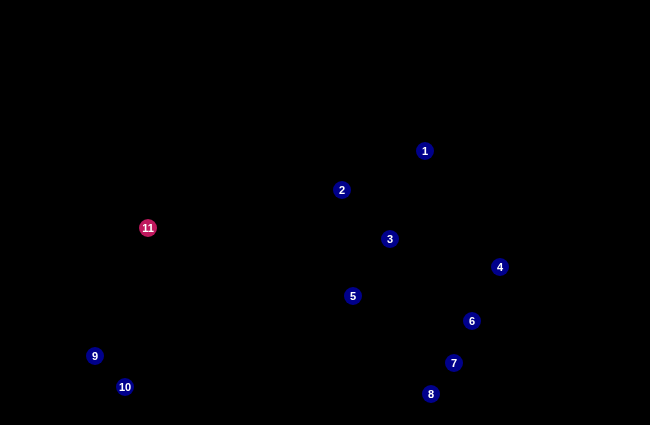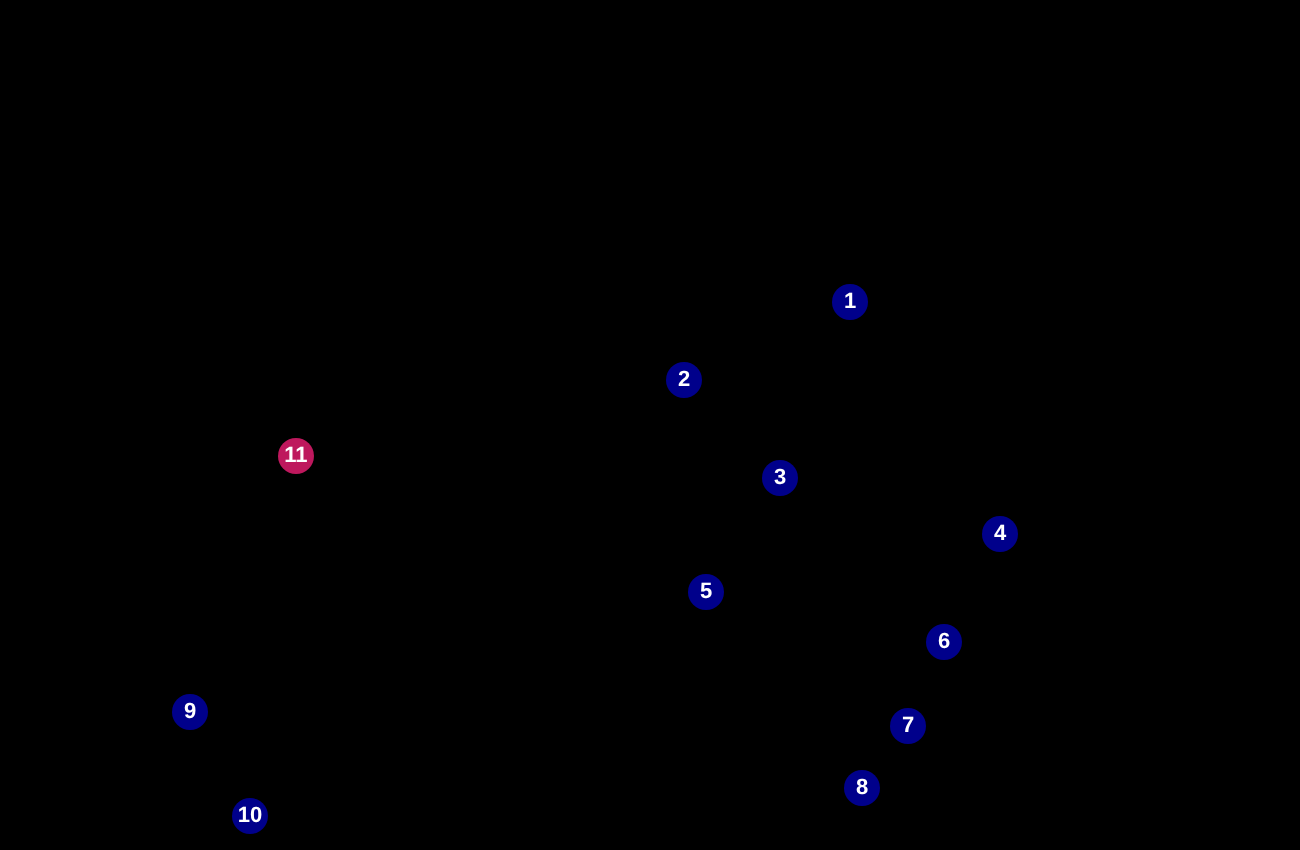--- a/index.html
+++ b/index.html
@@ -41,15 +41,15 @@
 <div id="canvas" style="background: rgb(0, 0, 0);">
     <div class="marker" style="left: 425px; top: 151px; background: rgb(0, 0, 139); color: rgb(255, 255, 255);">1</div>
     <div class="marker" style="left: 342px; top: 190px; background: rgb(0, 0, 139); color: rgb(255, 255, 255);">2</div>
     <div class="marker" style="left: 390px; top: 239px; background: rgb(0, 0, 139); color: rgb(255, 255, 255);">3</div>
     <div class="marker" style="left: 500px; top: 267px; background: rgb(0, 0, 139); color: rgb(255, 255, 255);">4</div>
     <div class="marker" style="left: 353px; top: 296px; background: rgb(0, 0, 139); color: rgb(255, 255, 255);">5</div>
     <div class="marker" style="left: 472px; top: 321px; background: rgb(0, 0, 139); color: rgb(255, 255, 255);">6</div>
     <div class="marker" style="left: 454px; top: 363px; background: rgb(0, 0, 139); color: rgb(255, 255, 255);">7</div>
     <div class="marker" style="left: 431px; top: 394px; background: rgb(0, 0, 139); color: rgb(255, 255, 255);">8</div>
     <div class="marker" style="left: 95px; top: 356px; background: rgb(0, 0, 139); color: rgb(255, 255, 255);">9</div>
-    <div class="marker" style="left: 125px; top: 408px; background: rgb(0, 0, 139); color: rgb(255, 255, 255);">10</div>
+    <div class="marker" style="left: 125px; top: 387px; background: rgb(0, 0, 139); color: rgb(255, 255, 255);">10</div>
     <div class="marker" style="left: 148px; top: 228px; background: #be185d; color: rgb(255, 255, 255);">11</div>
   </div>
 
 </body></html>

